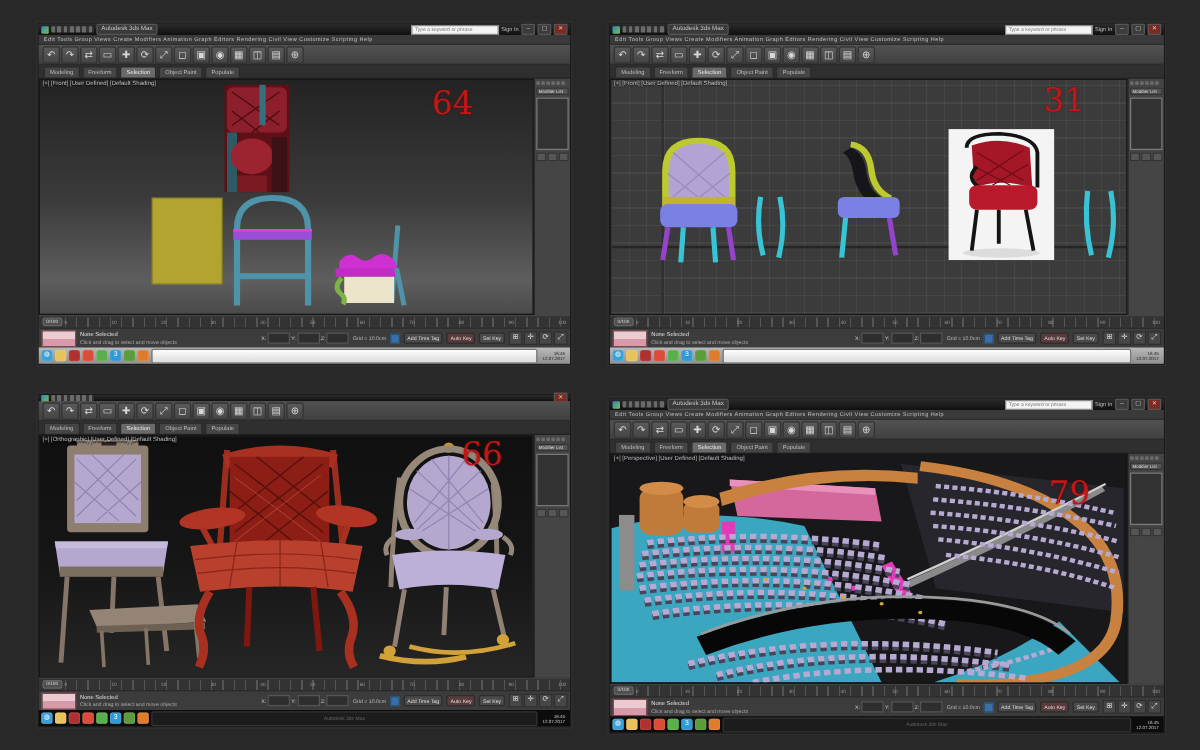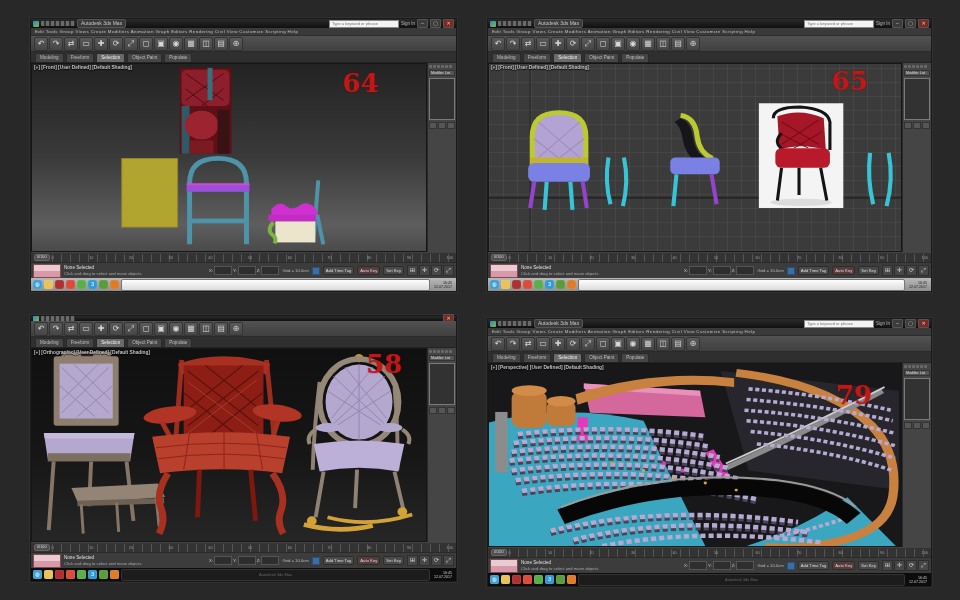--- a/index.html
+++ b/index.html
@@ -33,21 +33,21 @@
   .tb-icon{width:12px;height:12px;color:#d8d8d8;font-size:8px;line-height:12px;text-align:center;
            background:linear-gradient(#5a5a5a,#454545);border:1px solid #333;border-radius:2px;flex:0 0 auto;}
   .ribbon{height:10px;background:#2f2f2f;display:flex;align-items:flex-end;gap:2px;padding:0 4px;
           flex:0 0 auto;border-bottom:1px solid #222;}
   .rib-tab{font-size:4.6px;line-height:8px;color:#bfbfbf;background:#454545;border:1px solid #2a2a2a;
            border-bottom:none;border-radius:2px 2px 0 0;padding:0 4px;}
   .rib-tab.active{background:#6a6a6a;color:#f0f0f0;}
 
   
   .vprow{flex:1;display:flex;min-height:0;}
-  .viewport{flex:1;position:relative;border:1px solid #161616;overflow:hidden;font-weight:bold;}
+  .viewport{flex:1;position:relative;border:1px solid #161616;overflow:hidden;}
   .vp-grad{background:linear-gradient(180deg,#232323 0%,#3a3a3a 50%,#5e5e5e 86%,#4a4a4a 100%);}
   .vp-grid{background-color:#3b3b3b;background-image:
       repeating-linear-gradient(0deg, rgba(255,255,255,0.05) 0 1px, transparent 1px 14px),
       repeating-linear-gradient(90deg, rgba(255,255,255,0.05) 0 1px, transparent 1px 14px);}
   .vp-dark{background:linear-gradient(180deg,#101010 0%,#161616 55%,#262626 100%);}
   .vp-persp{background:#17171a;}
   .vplabel{position:absolute;left:2px;top:1px;font-size:4.8px;color:#c0c0c0;z-index:5;
            text-shadow:0 1px 1px #000;}
   .rednum{position:absolute;z-index:6;font-family:"DejaVu Serif",serif;font-size:26px;
           color:#c21717;text-shadow:0 0 2px rgba(120,0,0,.6);line-height:1;}
@@ -305,21 +305,21 @@
         <span class="rib-tab">Modeling</span>
         <span class="rib-tab">Freeform</span>
         <span class="rib-tab active">Selection</span>
         <span class="rib-tab">Object Paint</span>
         <span class="rib-tab">Populate</span>
       </div>
 
     <div class="vprow">
       <div class="viewport vp-grid">
         <span class="vplabel">[+] [Front] [User Defined] [Default Shading]</span>
-        <span class="rednum">65</span>
+        <span class="rednum">31</span>
         <svg viewBox="0 0 400 200" preserveAspectRatio="none">
           <line x1="0" y1="143" x2="400" y2="143" stroke="#262626" stroke-width="2"></line>
           <line x1="40" y1="0" x2="40" y2="200" stroke="#2d2d2d" stroke-width="1.5"></line>
           <g>
             <path d="M42,108 L42,78 Q42,52 68,52 Q94,52 94,78 L94,108 Z" fill="#b2a3d4" stroke="#bcc92f" stroke-width="5"></path>
             <path d="M48,62 l40,38 M88,62 l-40,38 M44,80 l30,26 M92,80 l-30,26" stroke="#998ab8" stroke-width="1" fill="none"></path>
             <rect x="40" y="100" width="56" height="7" fill="#c3b42e"></rect>
             <rect x="38" y="106" width="60" height="20" rx="6" fill="#7b80e4"></rect>
             <path d="M44,126 L40,154" stroke="#9443cc" stroke-width="4" fill="none"></path>
             <path d="M56,126 L54,156" stroke="#38c4d4" stroke-width="4" fill="none"></path>
@@ -464,21 +464,21 @@
         <span class="rib-tab">Modeling</span>
         <span class="rib-tab">Freeform</span>
         <span class="rib-tab active">Selection</span>
         <span class="rib-tab">Object Paint</span>
         <span class="rib-tab">Populate</span>
       </div>
 
     <div class="vprow">
       <div class="viewport vp-dark">
         <span class="vplabel">[+] [Orthographic] [User Defined] [Default Shading]</span>
-        <span class="rednum">58</span>
+        <span class="rednum">66</span>
         <svg viewBox="0 0 400 210" preserveAspectRatio="none">
           <g>
             <rect x="30" y="3" width="50" height="9" rx="2" fill="#8d7e70"></rect>
             <rect x="50" y="5" width="12" height="5" fill="#2a2424"></rect>
             <rect x="22" y="8" width="66" height="76" rx="3" fill="#8d7e70"></rect>
             <rect x="28" y="16" width="54" height="60" fill="#b5a8cf"></rect>
             <path d="M30,20 l48,50 M78,20 l-48,50 M28,40 l36,34 M82,40 l-36,34 M42,16 l38,40 M68,16 l-38,40" stroke="#9184b0" stroke-width="1" fill="none"></path>
             <path d="M12,92 L104,92 L100,120 L16,120 Z" fill="#b5a8cf"></path>
             <path d="M12,92 L104,92 L103,98 L13,98 Z" fill="#c6badc"></path>
             <rect x="16" y="114" width="84" height="9" fill="#7c6e61"></rect>

